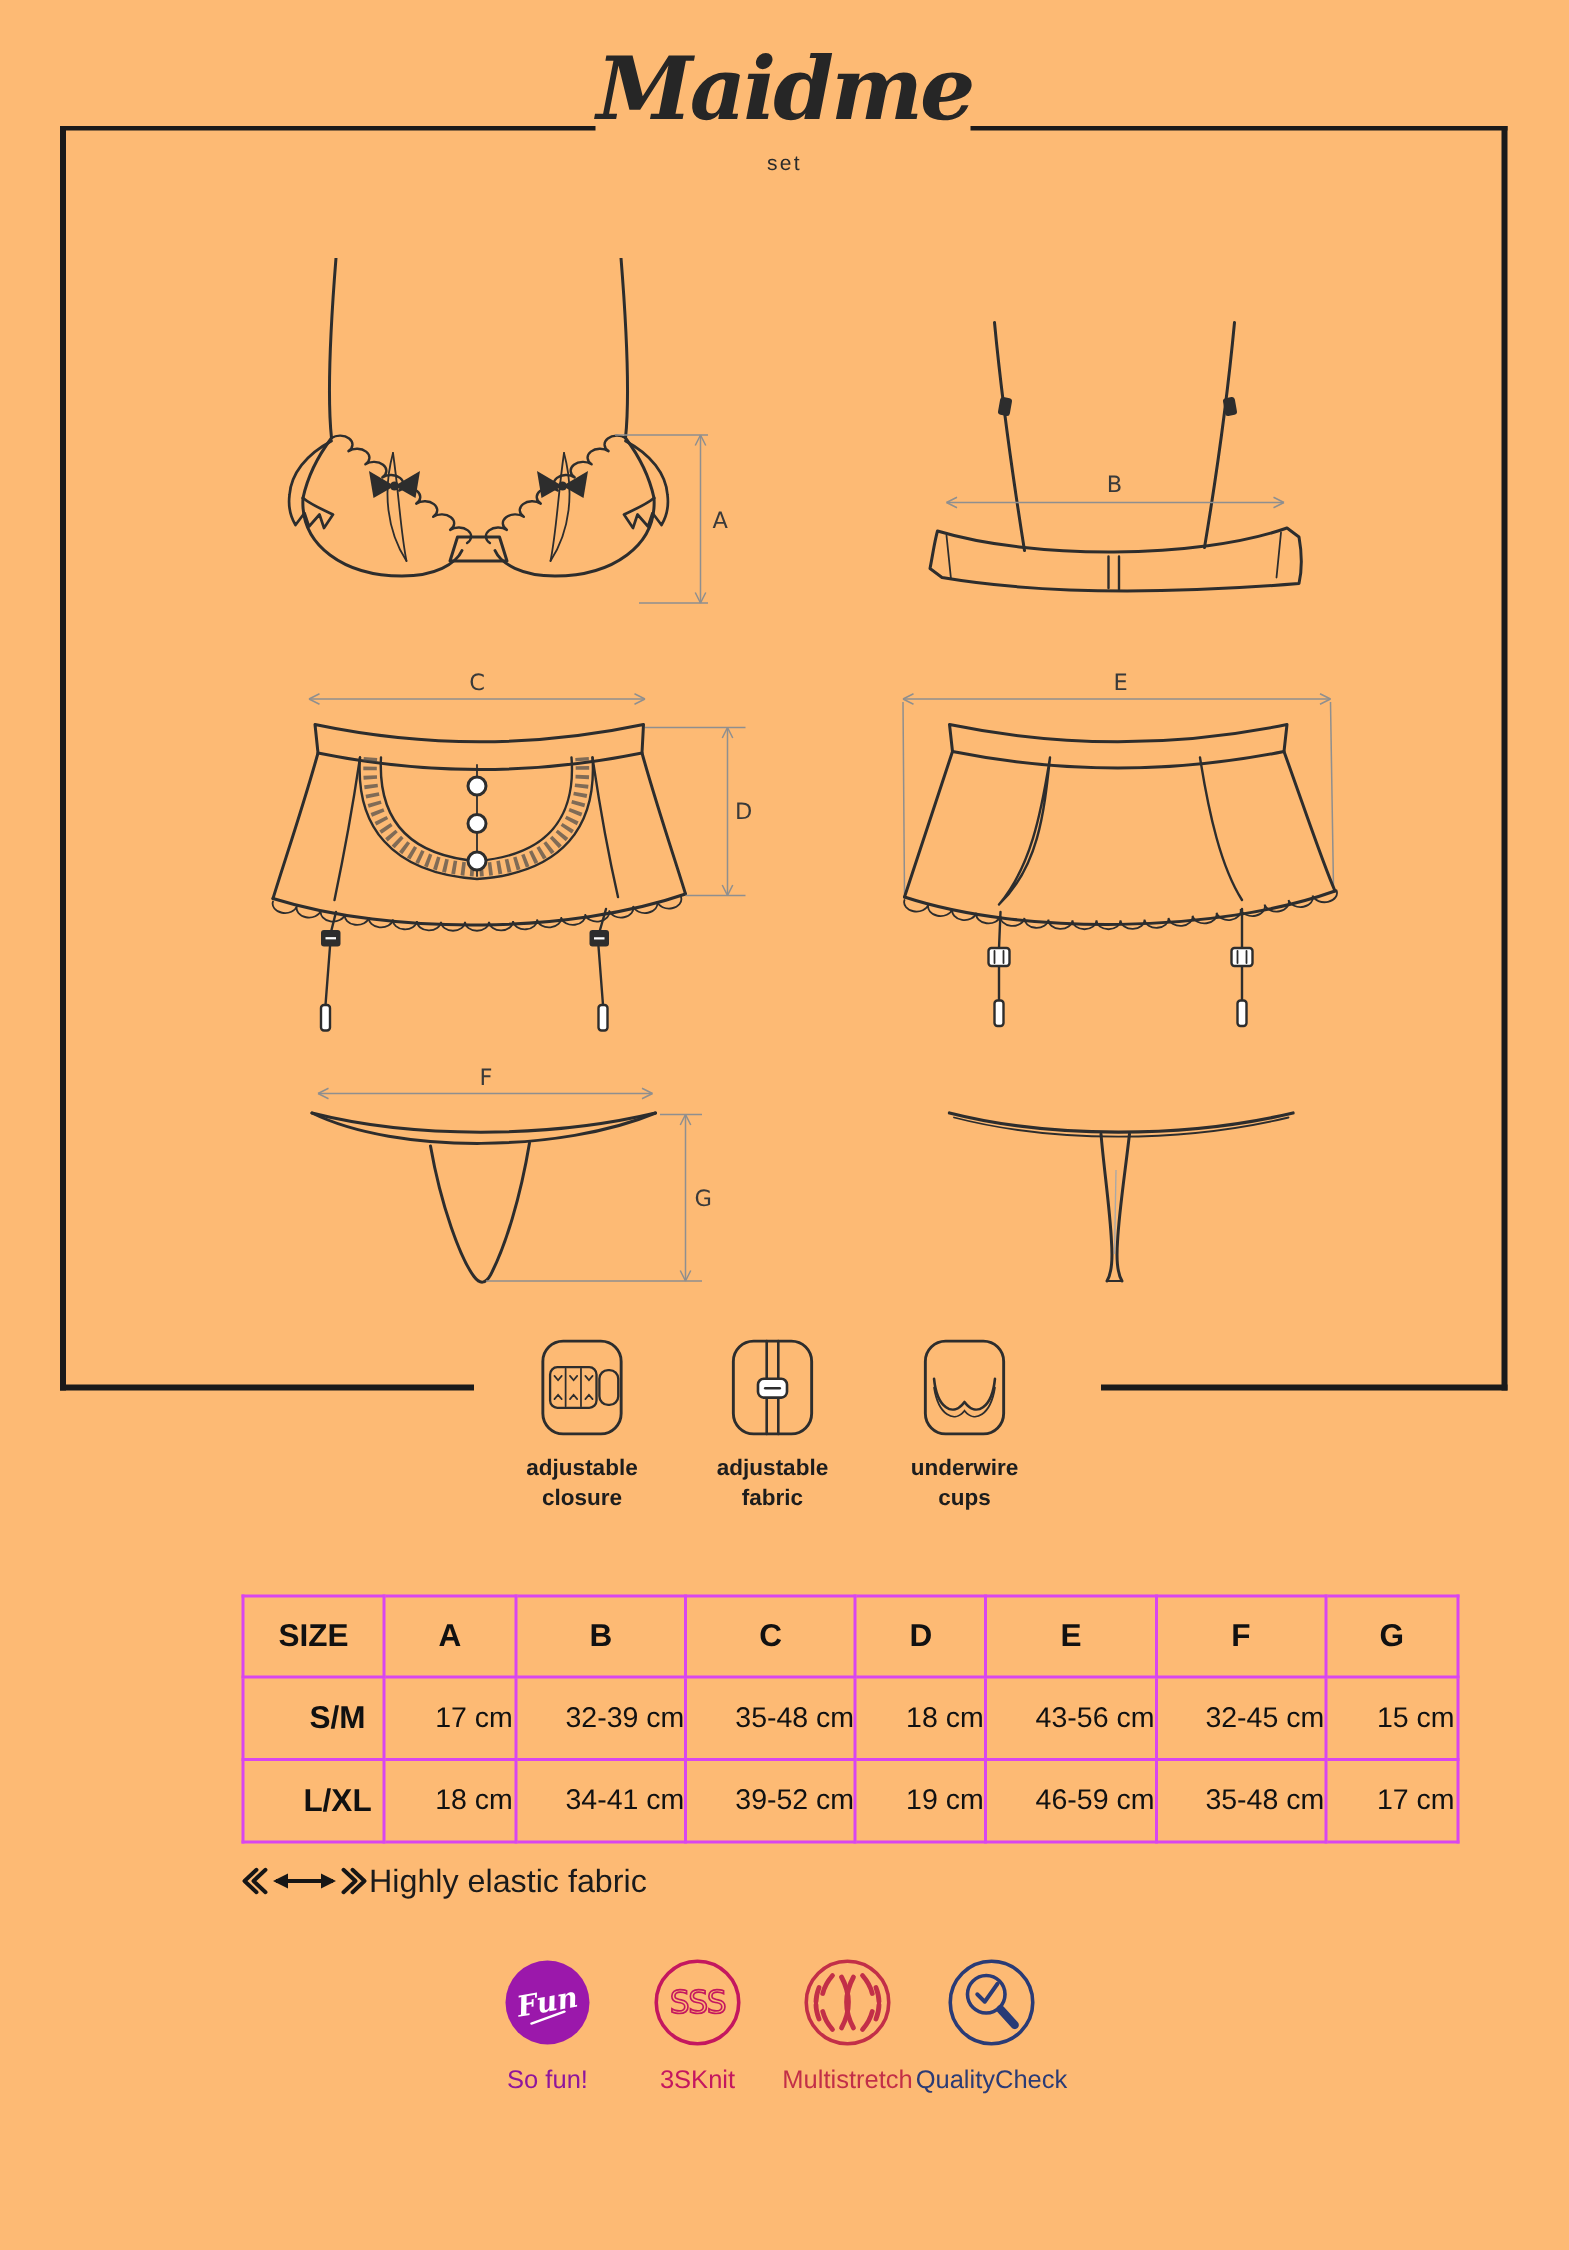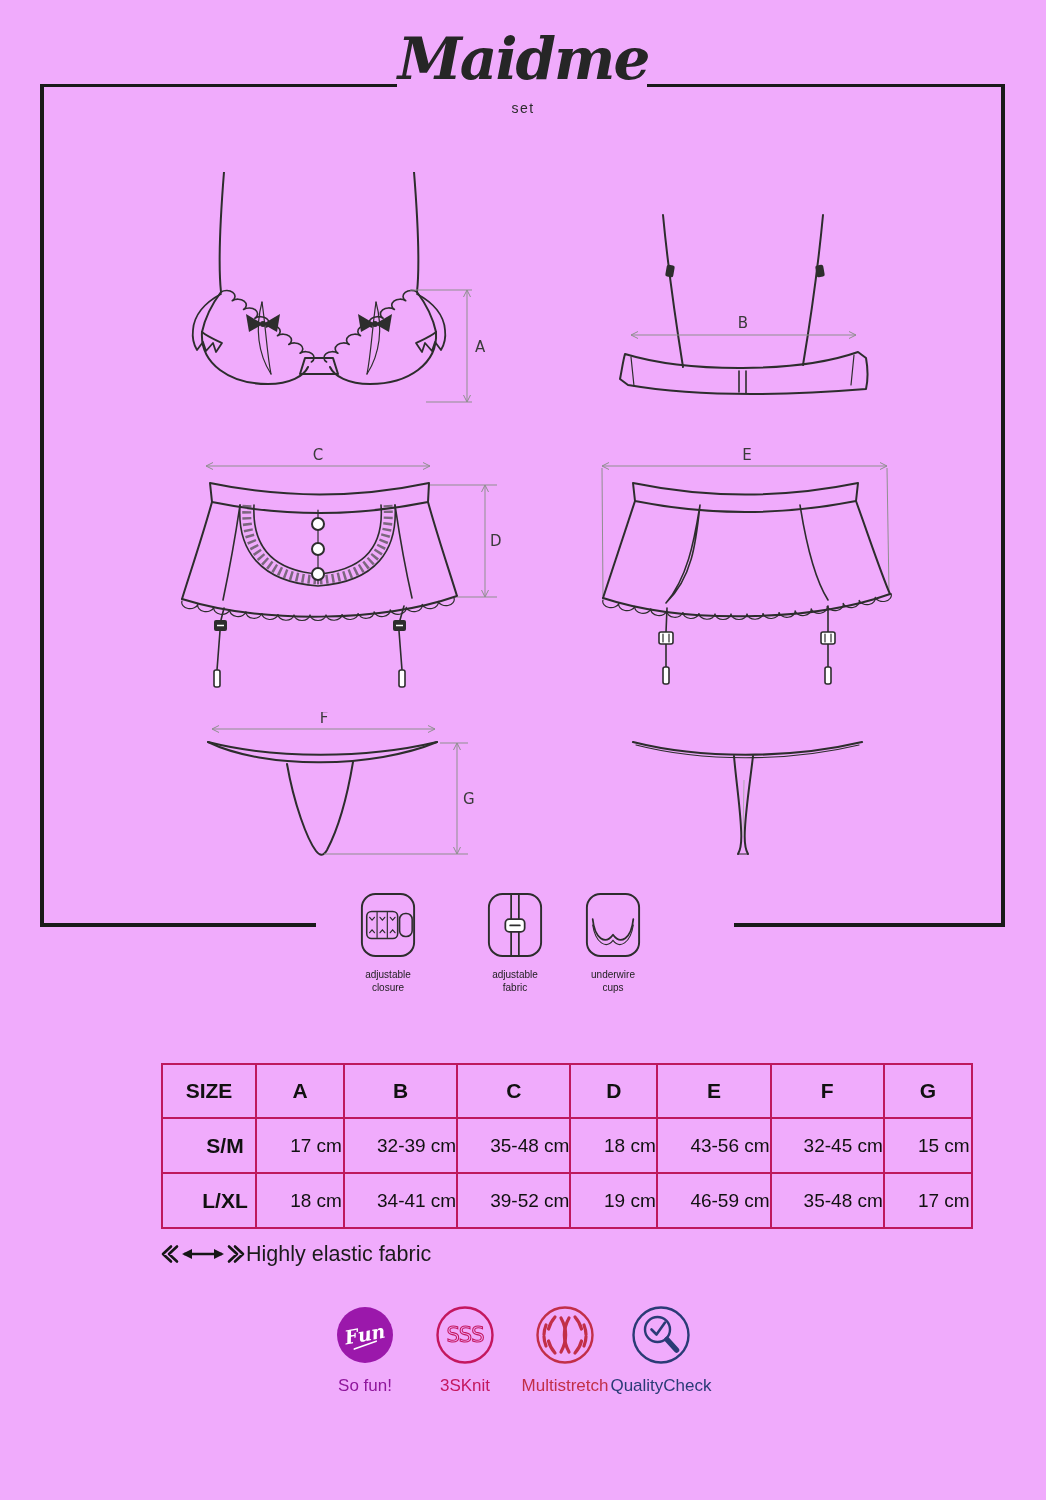--- a/index.html
+++ b/index.html
@@ -1,39 +1,39 @@
 <!DOCTYPE html>
 <html><head>
 <meta charset="utf-8">
 <style>
   html,body{margin:0;padding:0;background:#ffffff;}
-  .page{position:relative;width:1046px;height:1500px;background:#f0abfc;overflow:hidden;
+  .page{position:relative;width:1046px;height:1500px;background:#fdba74;overflow:hidden;
         font-family:"Liberation Sans",sans-serif;color:#111;}
   .frame-seg{position:absolute;background:#1a1a1a;}
   
   .logo{position:absolute;left:0;top:30px;width:1046px;text-align:center;}
   .brand{font-family:"DejaVu Serif",serif;font-style:italic;font-weight:bold;
          font-size:58px;letter-spacing:-2px;color:#262626;line-height:1;}
   .brand-sub{font-size:14px;letter-spacing:1.5px;color:#2b2b2b;margin-top:12px;}
   
   svg .art{fill:none;stroke:#2d2d2d;stroke-width:2;stroke-linecap:round;stroke-linejoin:round;}
   svg .thin{fill:none;stroke:#2d2d2d;stroke-width:1.2;stroke-linecap:round;}
   svg .dim{fill:none;stroke:#8f8f8f;stroke-width:1;}
   svg .dimtxt{fill:#3a3a3a;font-size:15px;font-family:"DejaVu Sans",sans-serif;}
   svg .dark{fill:#2d2d2d;stroke:none;}
   svg .lace{fill:none;stroke:#4a4a4a;stroke-width:9;stroke-dasharray:2.5 3.5;opacity:.7;}
   .diagram{position:absolute;}
   
   .feature{position:absolute;width:150px;text-align:center;}
   .feature svg{display:inline-block;}
-  .flabel{margin-top:4px;font-size:10px;font-weight:400;color:#1d1d1d;line-height:1.3;}
+  .flabel{margin-top:4px;font-size:15px;font-weight:700;color:#1d1d1d;line-height:1.3;}
   .flabel span{display:block;}
   
   .size-table{position:absolute;left:161px;top:1063px;border-collapse:collapse;table-layout:fixed;}
-  .size-table th,.size-table td{border:2px solid #be185d;text-align:center;vertical-align:middle;
+  .size-table th,.size-table td{border:2px solid #d946ef;text-align:center;vertical-align:middle;
       padding:0;overflow:hidden;white-space:nowrap;}
   .size-table th{font-size:21px;font-weight:bold;height:52px;}
   .size-table td{font-size:19px;height:53px;padding-left:32px;}
   .size-table td.szcol{font-weight:bold;font-size:21px;}
   
   .fabric-note{position:absolute;left:160px;top:1240px;display:flex;align-items:center;}
   .fabric-note .txt{font-size:21.5px;color:#1b1b1b;font-weight:500;}
   
   .badge{position:absolute;width:140px;text-align:center;top:1305px;}
   .badge .blabel{margin-top:7px;font-size:17px;font-weight:normal;}
@@ -225,21 +225,21 @@
       <path class="art" style="stroke-width:1.8" d="M26,4 L26,68 M34,4 L34,68"></path>
       <rect class="art" style="fill:#fff;stroke-width:1.8" x="20" y="30" width="20" height="13" rx="4"></rect>
       <path class="art" style="stroke-width:1.8" d="M25,36.5 L35,36.5"></path>
     </svg>
     <div class="flabel">
       <span>adjustable</span>
       <span>fabric</span>
     </div>
   </div>
 
-  <div class="feature" style="left:538px;top:890px;">
+  <div class="feature" style="left:568px;top:890px;">
     <svg width="58" height="70" viewBox="0 0 60 72">
       <rect class="art" x="3" y="4" width="54" height="64" rx="14"></rect>
       <path class="art" style="stroke-width:1.8" d="M9,30 C11,50 22,57 30,46 C38,57 49,50 51,30"></path>
       <path class="thin" d="M9,36 C12,55 23,61 30,52 C37,61 48,55 51,36"></path>
     </svg>
     <div class="flabel">
       <span>underwire</span>
       <span>cups</span>
     </div>
   </div>

